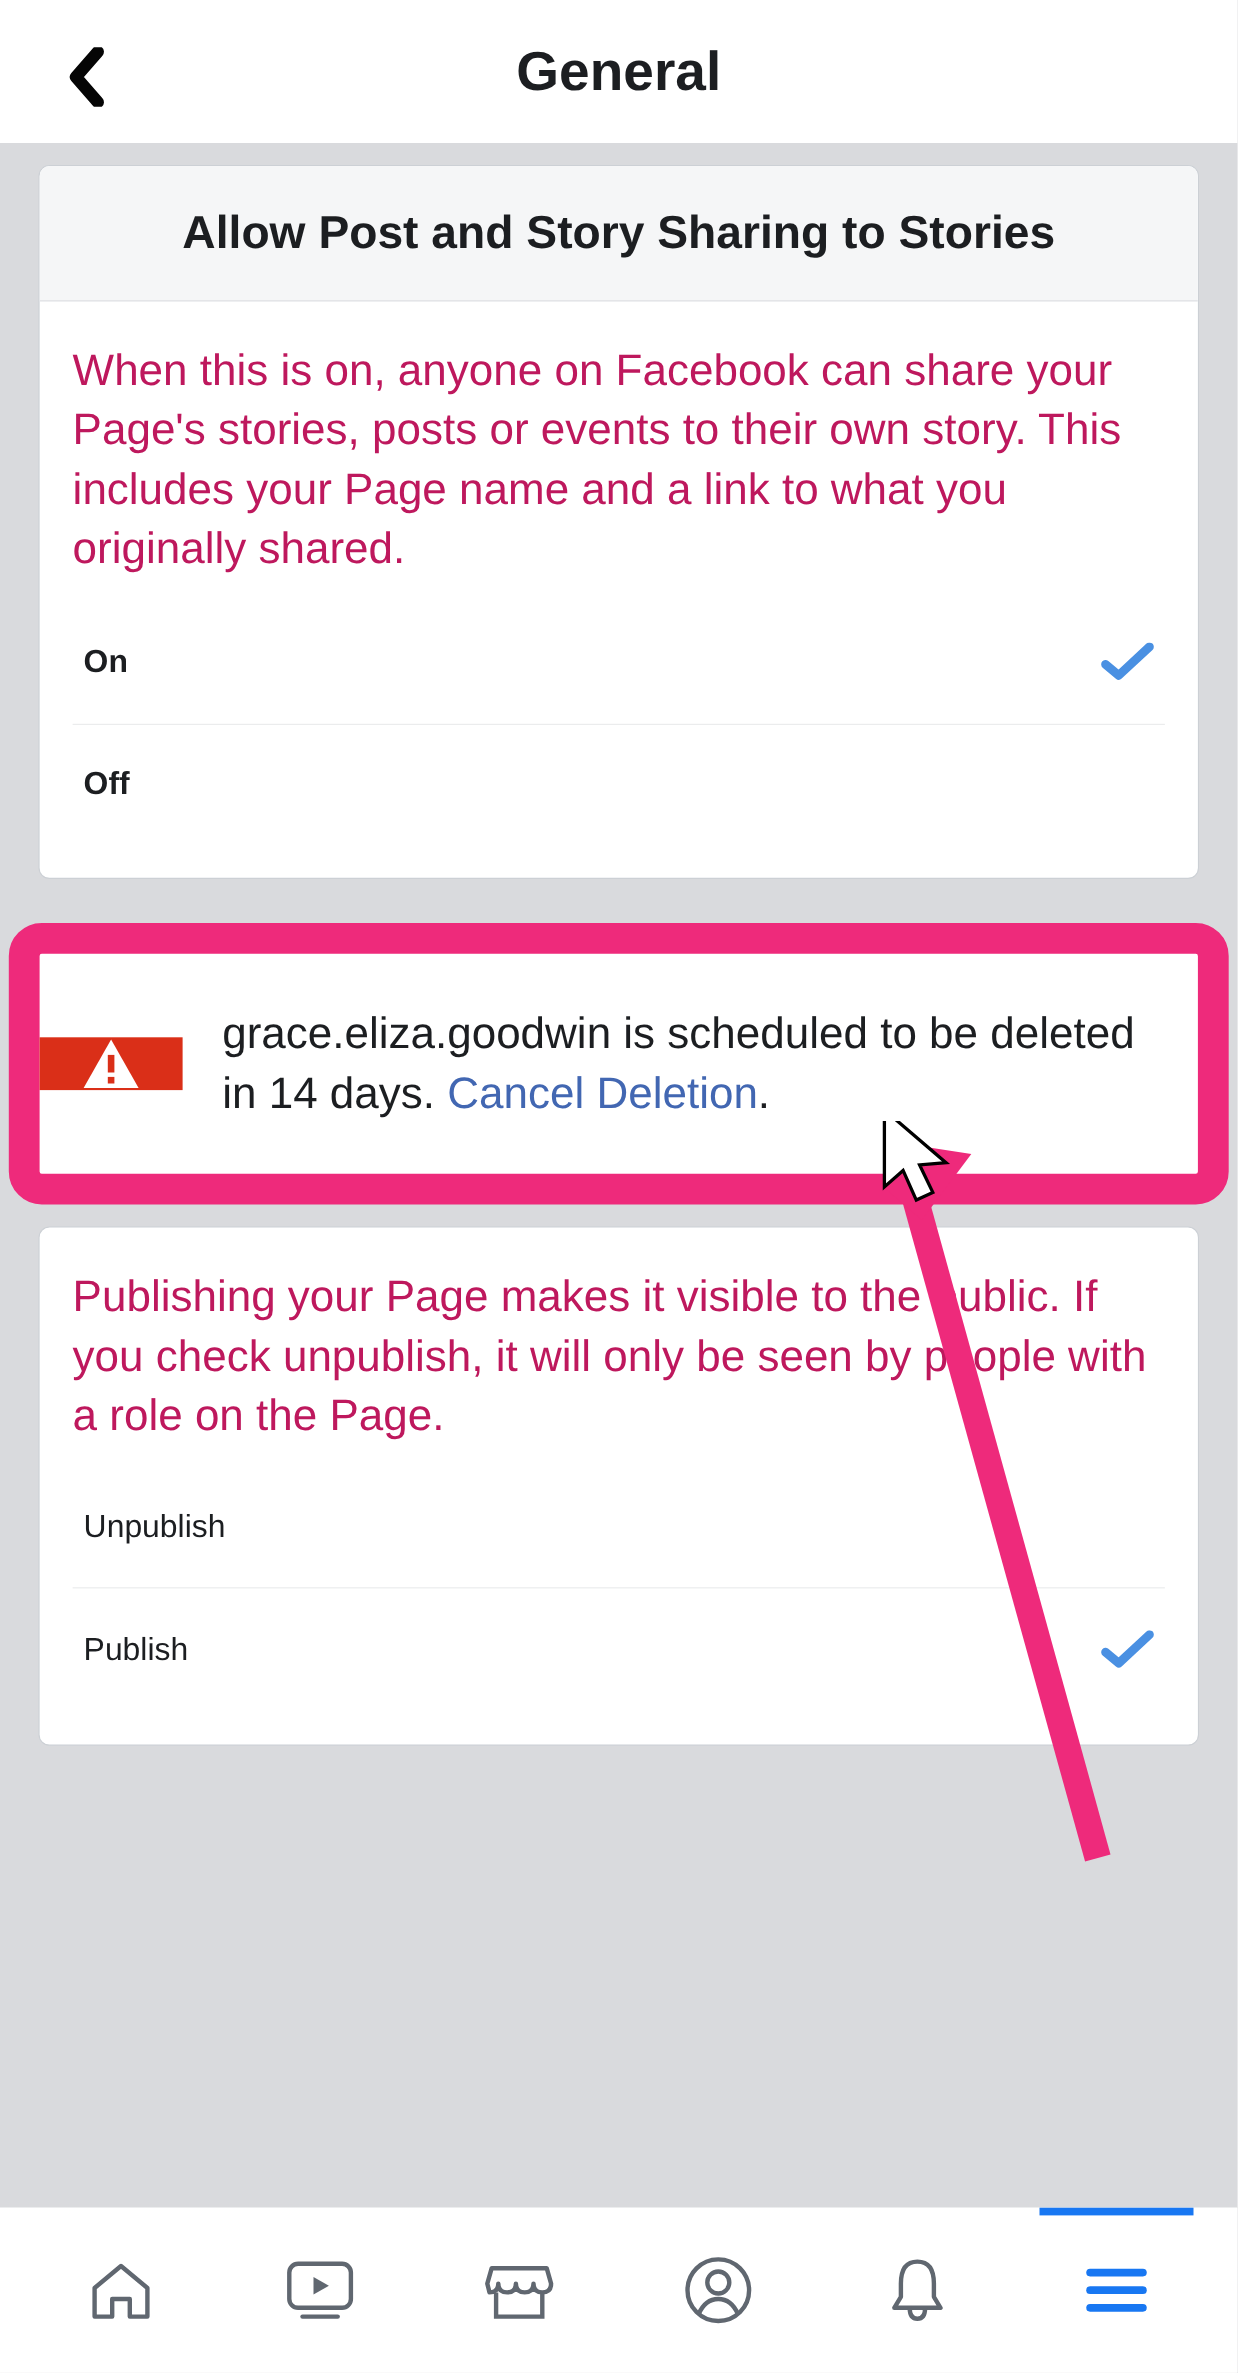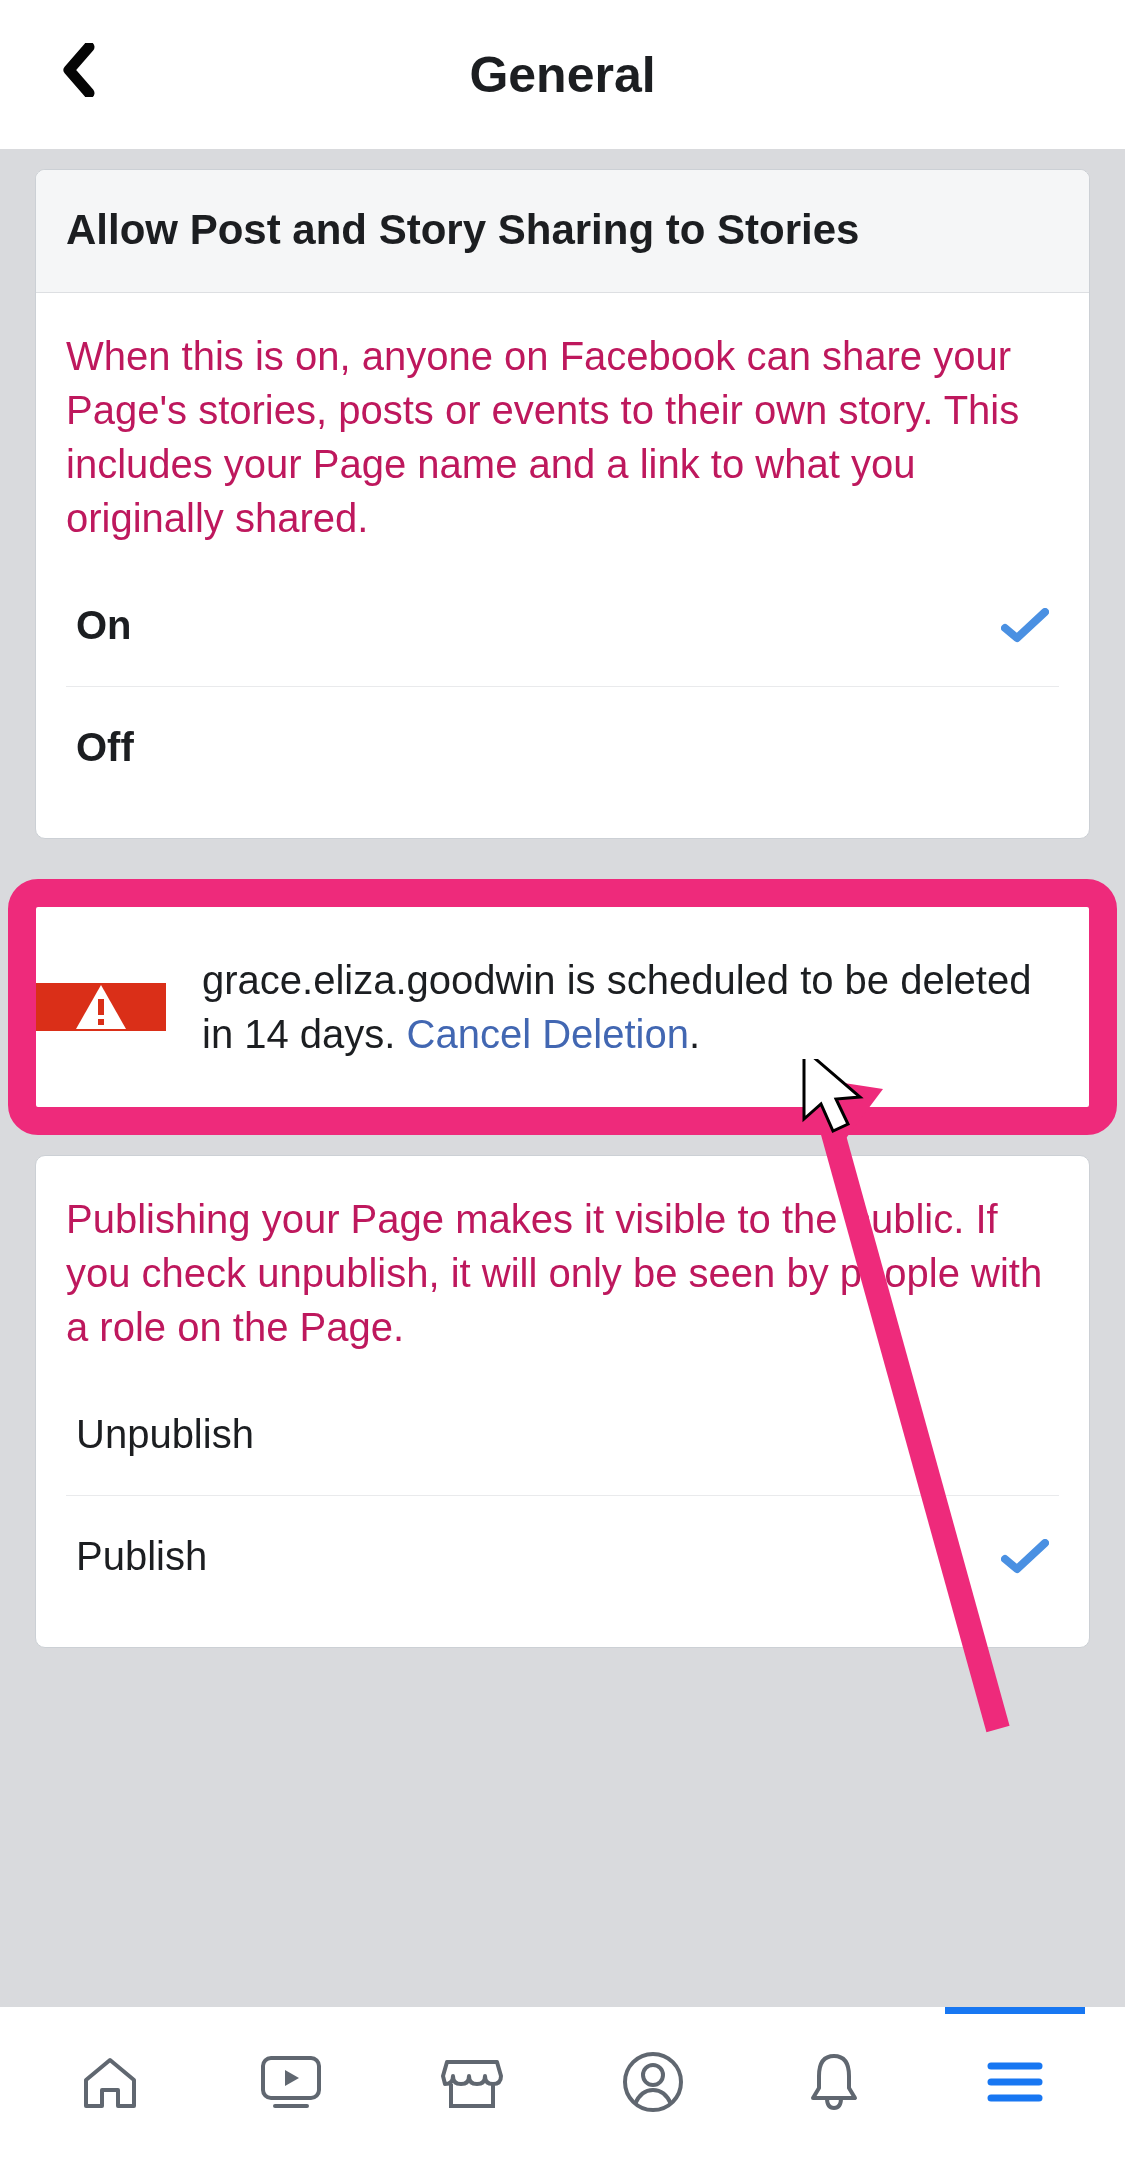--- a/index.html
+++ b/index.html
@@ -7,21 +7,21 @@
   body {
     font-family: -apple-system, "Helvetica Neue", Helvetica, Arial, sans-serif;
     background: #fff;
     color: #1c1e21;
     position: relative;
     overflow: hidden;
   }
 
   
   .navbar {
-    height: 149px;
+    height: 130px;
     display: flex;
     align-items: center;
     justify-content: center;
     position: relative;
     background: #fff;
   }
   .back-btn {
     position: absolute;
     left: 48px;
     top: 40px;
@@ -55,40 +55,41 @@
   }
   .card-header {
     background: #f5f6f7;
     padding: 36px 30px 38px 30px;
     border-bottom: 1px solid #dddfe2;
   }
   .card-header-title {
     font-size: 42px;
     font-weight: 700;
     color: #1c1e21;
+    text-align: center;
   }
   .card-body {
     padding: 36px 30px 20px 30px;
   }
   .card-desc {
     font-size: 40px;
     line-height: 1.35;
     color: #be185d;
     margin-bottom: 20px;
   }
   .option-row {
     display: flex;
     align-items: center;
     justify-content: space-between;
     padding: 38px 10px;
     border-bottom: 1px solid #e9eaec;
   }
   .option-row:last-child { border-bottom: none; padding-bottom: 48px; }
   .option-label {
-    font-size: 40px;
+    font-size: 29px;
     font-weight: 700;
     color: #1c1e21;
   }
   .option-label.light { font-weight: 400; }
   .check-icon svg { display: block; }
 
   
   .highlight-wrap {
     position: relative;
     margin: 0 8px 20px 8px;

